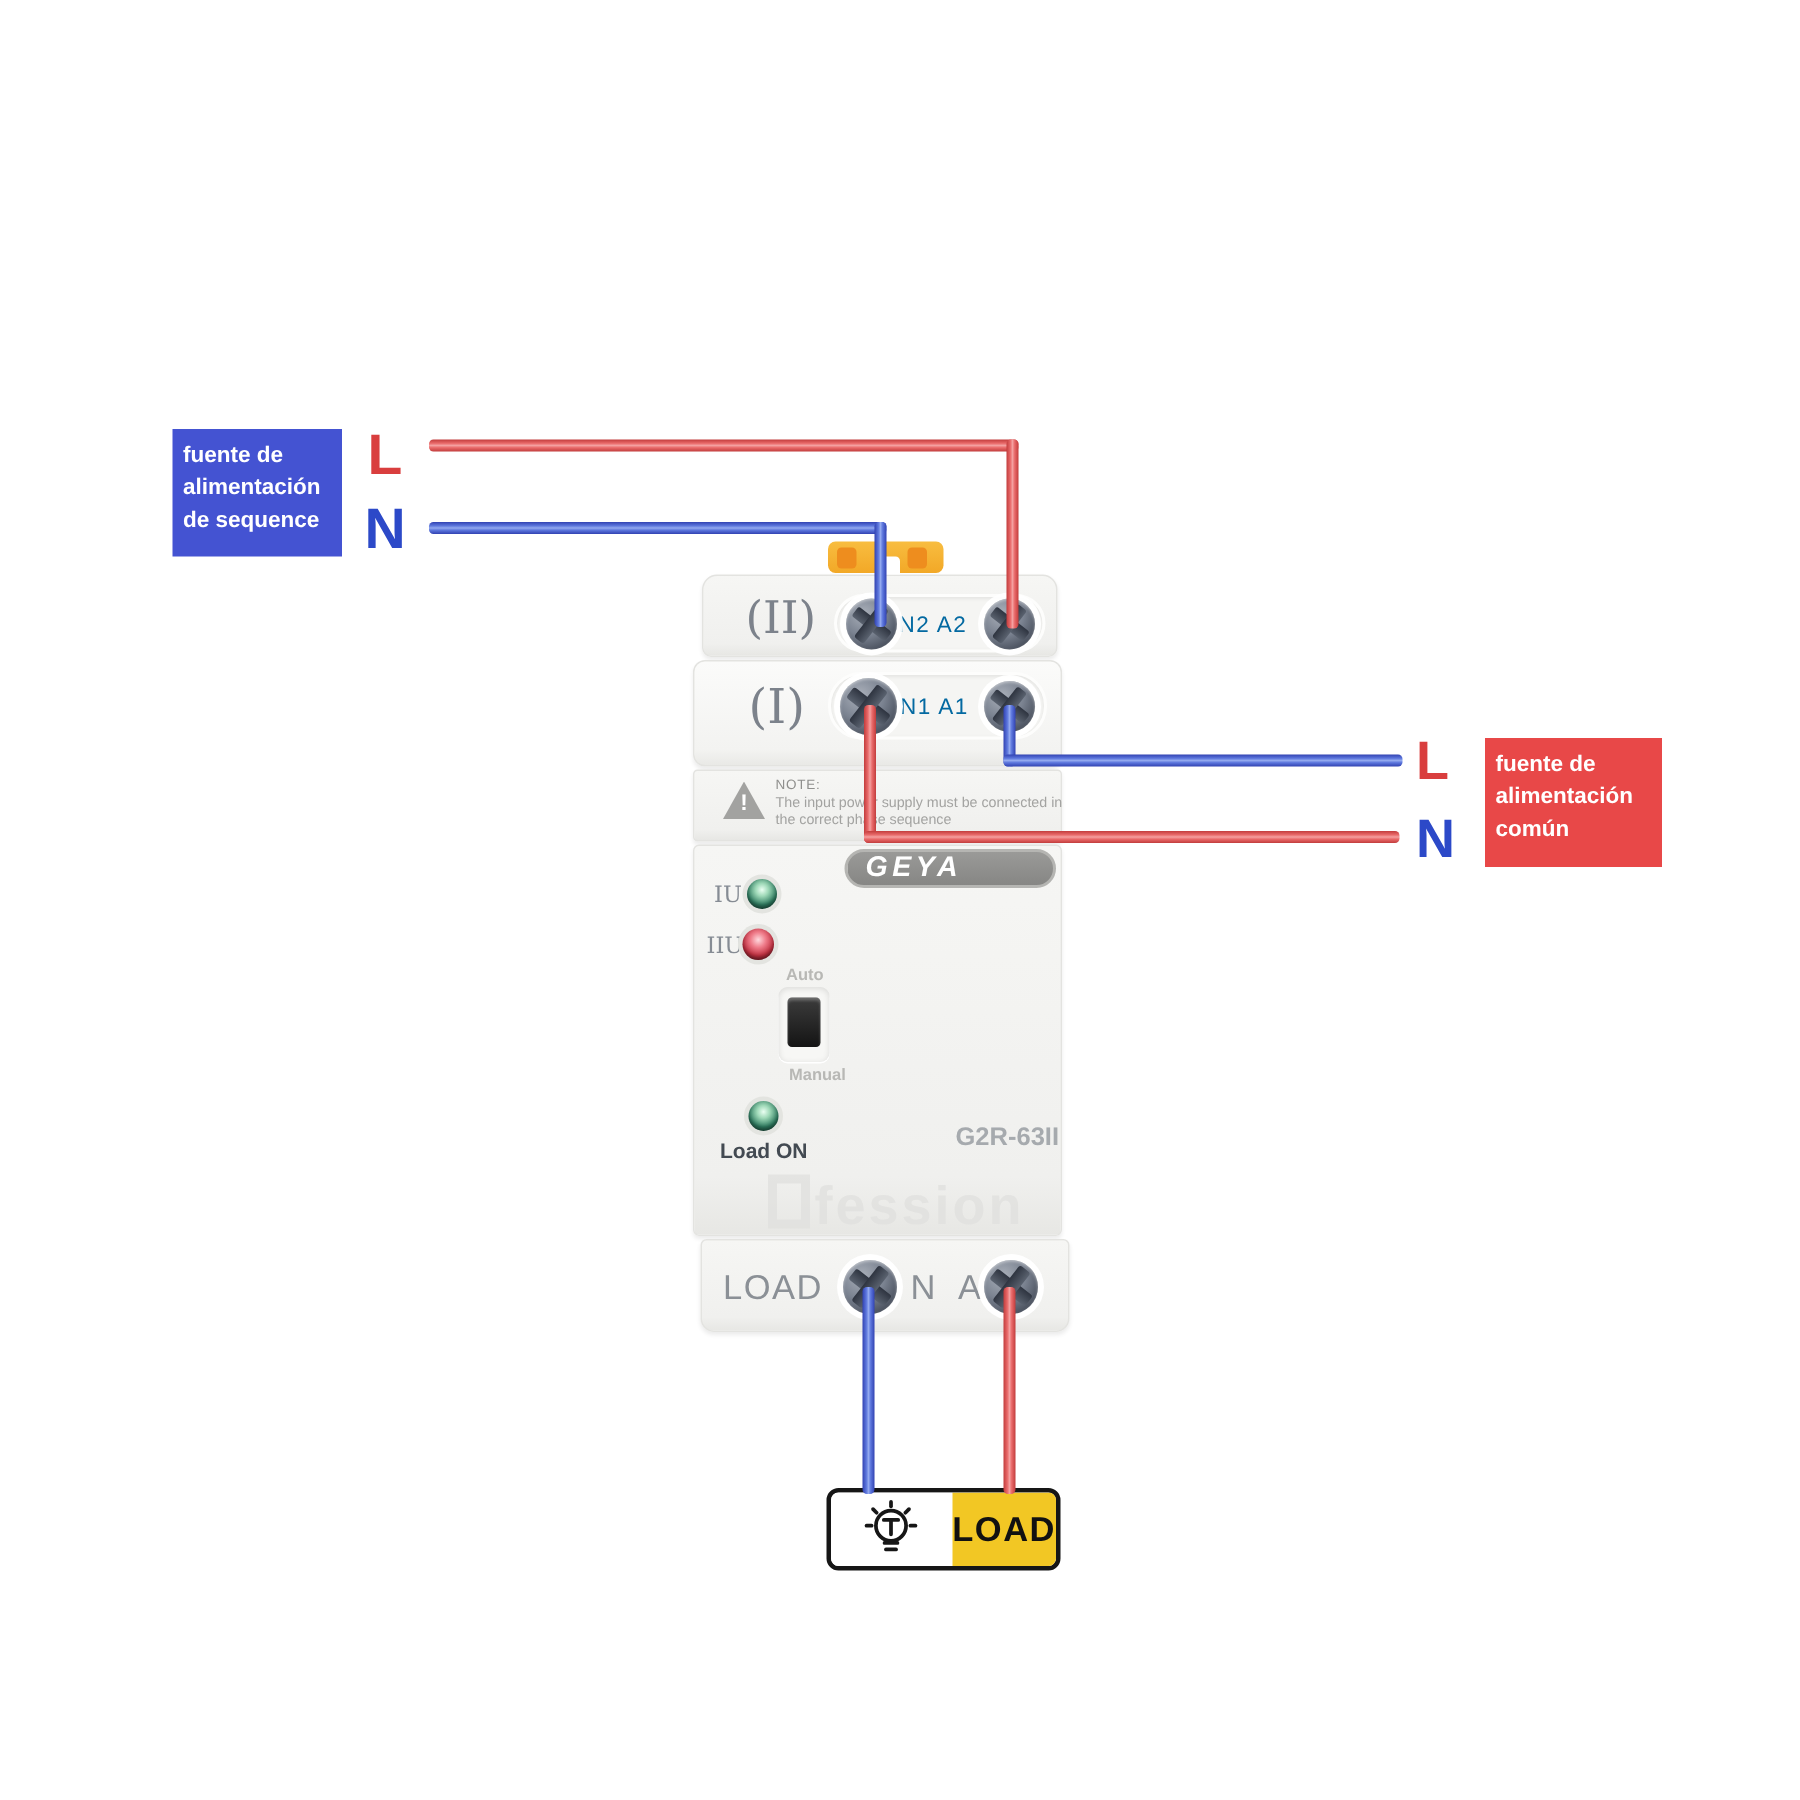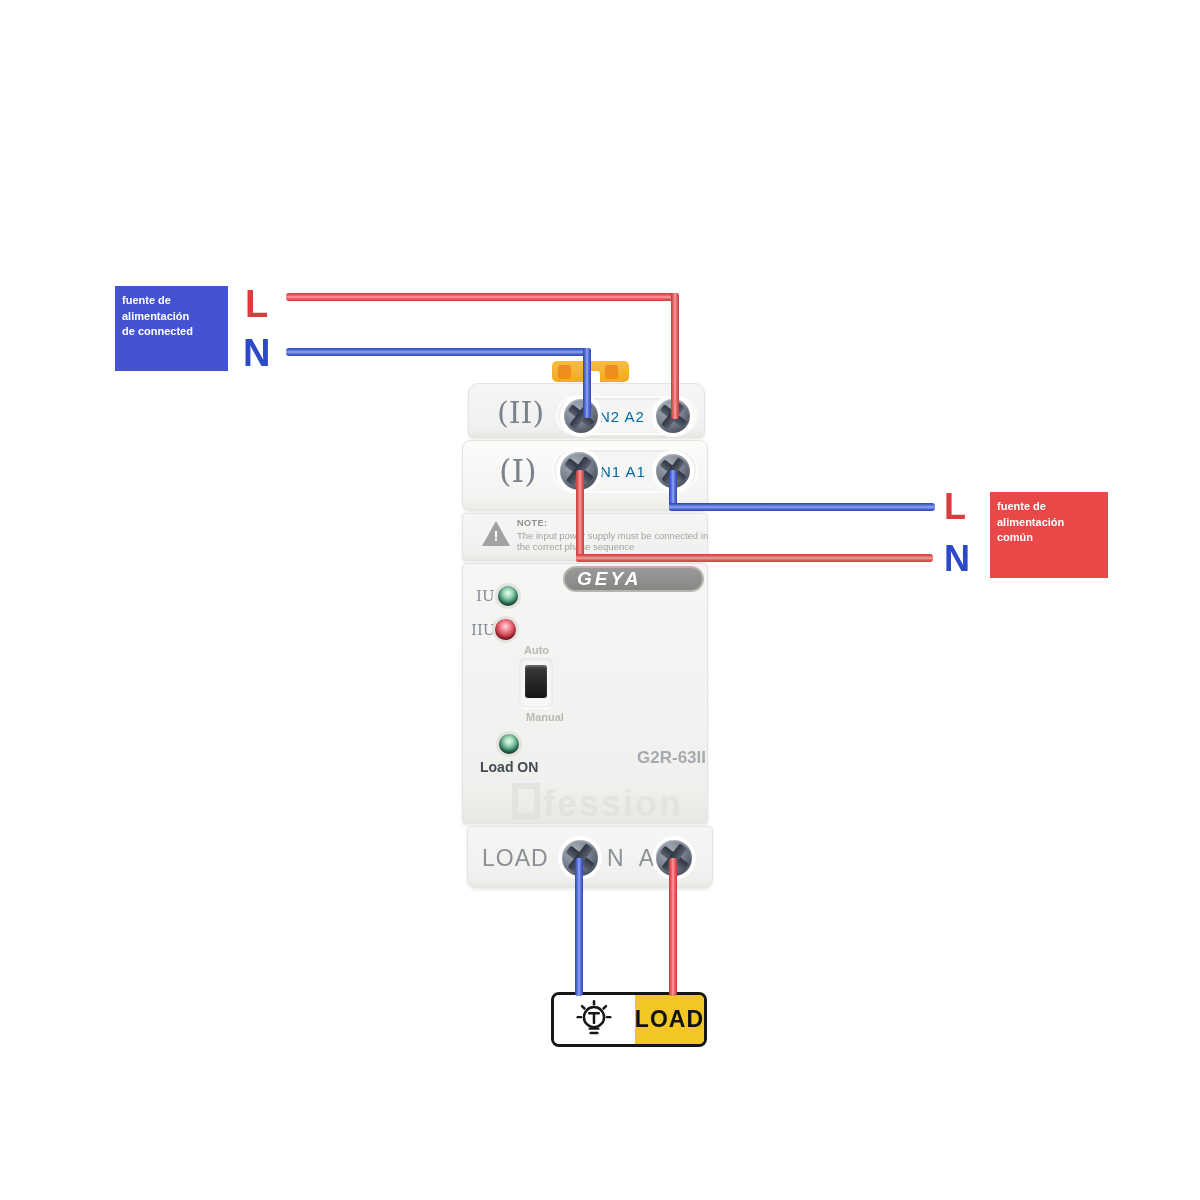--- a/index.html
+++ b/index.html
@@ -1,21 +1,21 @@
 <!DOCTYPE html>
 <html><head>
 <meta charset="utf-8">
 <style>
   html,body{margin:0;padding:0;background:#fff;}
   .stage{position:relative;width:1200px;height:1200px;background:#fff;overflow:hidden;
          font-family:"Liberation Sans",sans-serif;}
   .abs{position:absolute;}
 
   
-  .supply-box{color:#fff;font-weight:bold;font-size:11px;line-height:1.42;
+  .supply-box{color:#fff;font-weight:bold;font-size:15px;line-height:1.42;
               padding:7px 6px 6px 7px;box-sizing:border-box;}
   .supply-box div{white-space:nowrap;}
   .ln{font-size:38px;font-weight:bold;line-height:1;}
   .ln.red{color:#d93e3e;}
   .ln.blue{color:#2c49c8;}
 
   
   .wire{position:absolute;border-radius:3px;z-index:30;}
   .wire.h.red{background:linear-gradient(180deg,#c23c3c 0%,#e96a6a 32%,#f4a0a0 50%,#e96a6a 68%,#c23c3c 100%);}
   .wire.v.red{background:linear-gradient(90deg,#c23c3c 0%,#e96a6a 32%,#f4a0a0 50%,#e96a6a 68%,#c23c3c 100%);}
@@ -78,21 +78,21 @@
               color:#111;font-weight:bold;font-size:23px;letter-spacing:1px;}
 </style>
 </head>
 <body>
 
 <div class="stage">
 
   <div class="abs supply-box" style="left:115px;top:286px;width:113px;height:85px;background:#4453d2;">
     <div>fuente de</div>
     <div>alimentación</div>
-    <div>de connected</div>
+    <div>de sequence</div>
   </div>
   <div class="abs ln red" style="left:245px;top:285px;">L</div>
   <div class="abs ln blue" style="left:243px;top:334px;">N</div>
 
   <div class="abs supply-box" style="left:990px;top:492px;width:118px;height:86px;background:#e84848;">
     <div>fuente de</div>
     <div>alimentación</div>
     <div>común</div>
   </div>
   <div class="abs ln red" style="left:944px;top:489px;font-size:36px;">L</div>
@@ -129,21 +129,21 @@
   </div>
   <div class="abs roman" style="left:499px;top:452px;font-size:32px;z-index:6;">(I)</div>
   <div class="term-pill" style="left:552px;top:448px;width:146px;height:45px;"></div>
   <div class="term-txt" style="left:600px;top:463px;">N1 A1</div>
   <div class="screw" style="left:560px;top:452px;width:38px;height:38px;"></div>
   <div class="screw" style="left:656px;top:454px;width:34px;height:34px;"></div>
 
   <div class="sect" style="left:462px;top:513px;width:246px;height:48px;border-radius:3px;">
   </div>
   <div class="warn" style="left:482px;top:521px;z-index:6;"></div>
-  <div class="abs" style="left:517px;top:518px;font-size:9px;font-weight:bold;color:#8f8f8d;letter-spacing:.5px;z-index:6;text-align:right;">NOTE:</div>
+  <div class="abs" style="left:517px;top:518px;font-size:9px;font-weight:normal;color:#8f8f8d;letter-spacing:.5px;z-index:6;text-align:right;">NOTE:</div>
   <div class="abs" style="left:517px;top:530px;font-size:9.5px;color:#a3a3a1;z-index:6;">The input power supply must be connected in</div>
   <div class="abs" style="left:517px;top:541px;font-size:9.5px;color:#a3a3a1;z-index:6;">the correct phase sequence</div>
 
   <div class="sect" style="left:462px;top:563px;width:246px;height:261px;border-radius:4px;">
   </div>
   <div class="abs geya" style="left:563px;top:566px;width:141px;height:26px;">
     <span>GEYA</span>
   </div>
 
   <div class="abs roman" style="left:476px;top:587px;font-size:15px;color:#868c94;z-index:6;">IU</div>

